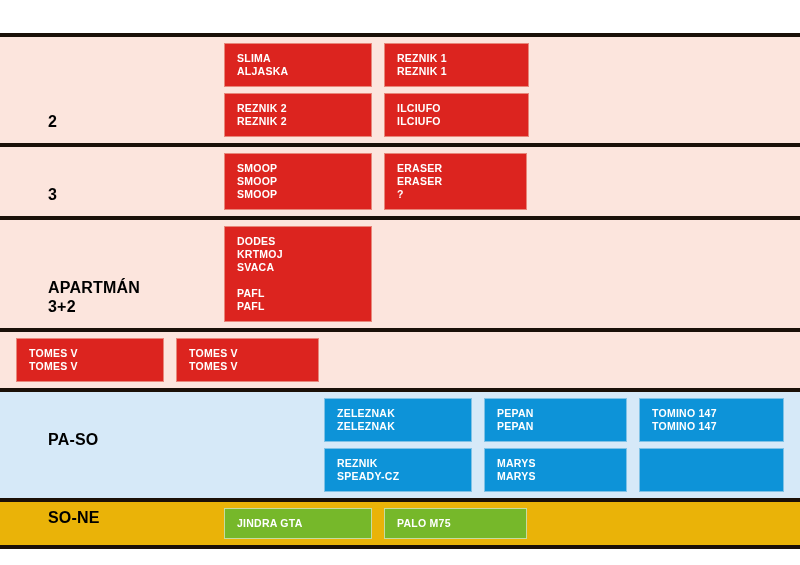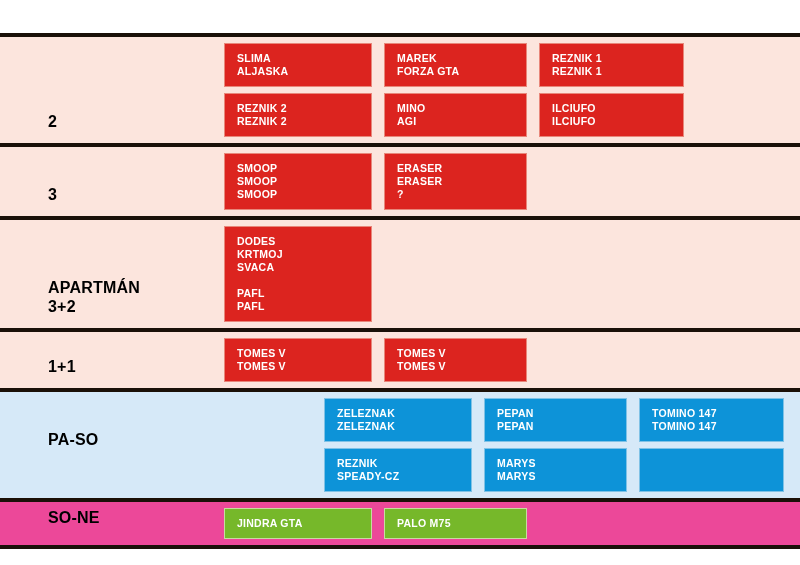--- a/index.html
+++ b/index.html
@@ -25,21 +25,21 @@
   .row {
     position: relative;
     display: flex;
     align-items: stretch;
     border-bottom: 4px solid #1a1008;
     box-sizing: border-box;
   }
 
   .row.tone-red   { background: #fce5dd; }
   .row.tone-blue  { background: #d6e9f8; }
-  .row.tone-green { background: #ec4899; }
+  .row.tone-green { background: #eab308; }
 
   .row-label {
     flex: 0 0 208px;
     display: flex;
     flex-direction: column;
     justify-content: flex-end;
     align-items: flex-start;
     padding: 0 0 12px 48px;
     box-sizing: border-box;
   }
@@ -103,30 +103,26 @@
 
 <div id="schedule-table">
     <div class="row tone-red" id="row-2">
       <div class="row-label">
         <div class="label-line">2</div>
       </div>
       <div class="row-body">
         <div class="sub-row">
           <div class="blk red c1">SLIMA
 ALJASKA</div>
-          <div class="blk red c2">MAREK
-FORZA GTA</div>
           <div class="blk red c3">REZNIK 1
 REZNIK 1</div>
         </div>
         <div class="sub-row">
           <div class="blk red c1">REZNIK 2
 REZNIK 2</div>
-          <div class="blk red c2">MINO
-AGI</div>
           <div class="blk red c3">ILCIUFO
 ILCIUFO</div>
         </div>
       </div>
     </div>
     <div class="row tone-red" id="row-3">
       <div class="row-label">
         <div class="label-line">3</div>
       </div>
       <div class="row-body">
@@ -150,23 +146,20 @@
           <div class="blk red c1">DODES
 KRTMOJ
 SVACA
 
 PAFL
 PAFL</div>
         </div>
       </div>
     </div>
     <div class="row tone-red" id="row-1plus1">
-      <div class="row-label">
-        <div class="label-line">1+1</div>
-      </div>
       <div class="row-body">
         <div class="sub-row">
           <div class="blk red c1">TOMES V
 TOMES V</div>
           <div class="blk red c2">TOMES V
 TOMES V</div>
         </div>
       </div>
     </div>
     <div class="row tone-blue" id="row-pa-so">

